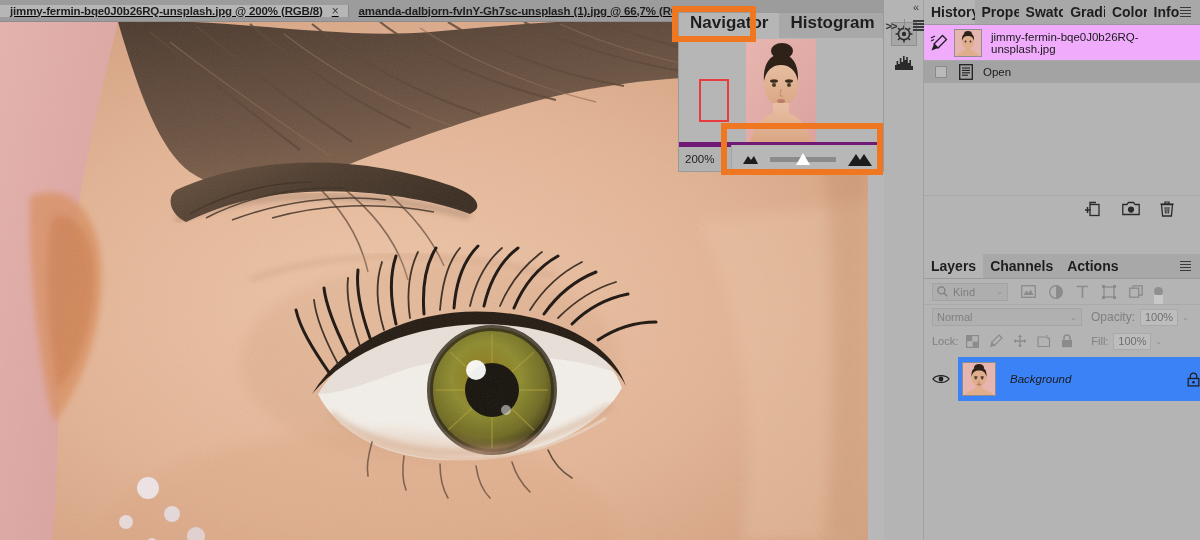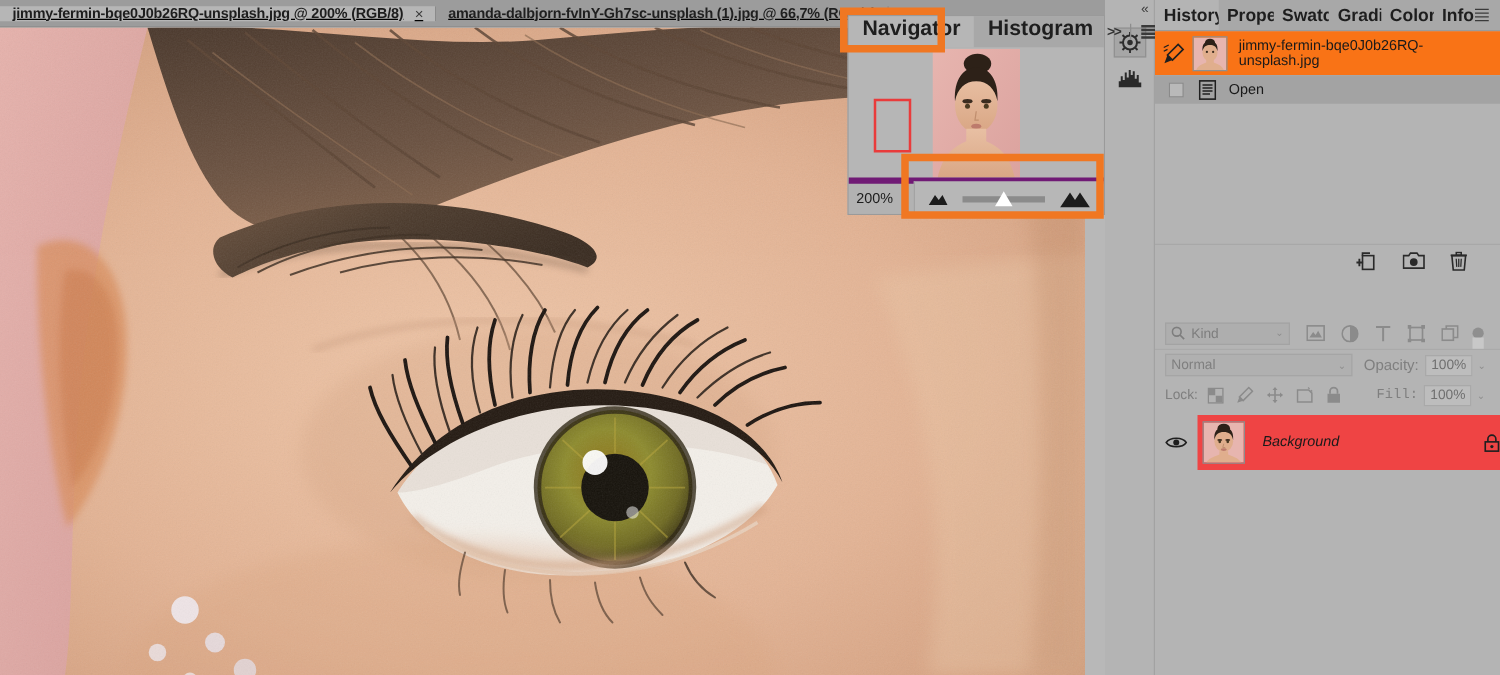--- a/index.html
+++ b/index.html
@@ -170,21 +170,21 @@
     display: flex; align-items: center; padding: 0 7px;
     font-size: 14px; font-weight: bold; color: #1e1e1e;
     overflow: hidden; white-space: nowrap;
   }
   .p-tab.active { background: #b4b4b4; }
   .p-tabrow-right { margin-left: auto; display: flex; align-items: center; padding-right: 9px; }
 
   .hist-body { background: #b4b4b4; height: 196px; position: relative; }
   .hist-source {
     display: flex; align-items: center; height: 36px;
-    padding-left: 6px; background: #f97316;
+    padding-left: 6px; background: #f0abfc;
     border-bottom: 1px solid #a7a7a7;
   }
   .hist-source .snap-thumb {
     width: 28px; height: 28px; margin: 0 9px 0 6px;
     border: 1px solid #8f8f8f;
   }
   .hist-label { font-size: 11.5px; color: #1a1a1a; }
   .hist-state {
     display: flex; align-items: center; height: 22px;
     padding-left: 6px; background: #a3a3a3;
@@ -205,21 +205,21 @@
 
   
   .layers-panel { position: absolute; left: 0; right: 0; top: 254px; bottom: 0; background: #b4b4b4; }
   .layer-filter-row {
     display: flex; align-items: center; height: 26px;
     padding: 0 8px; gap: 0;
     border-bottom: 1px solid #aaa;
   }
   .kind-select {
     display: flex; align-items: center; gap: 5px;
-    width: 100px; height: 18px;
+    width: 76px; height: 18px;
     background: #aeaeae; border: 1px solid #a3a3a3;
     padding: 0 4px; font-size: 11px; color: #7e7e7e;
   }
   .kind-select .caret { margin-left: auto; font-size: 8px; color: #8e8e8e; }
   .filter-icons { display: flex; align-items: center; gap: 13px; margin-left: 13px; }
   .filter-toggle {
     width: 9px; height: 9px; border-radius: 50%;
     background: #8f8f8f; margin-left: 11px; position: relative;
   }
   .filter-toggle::after {
@@ -238,30 +238,30 @@
   .blend-select .caret { margin-left: auto; font-size: 8px; color: #8e8e8e; }
   .op-label { font-size: 12px; color: #7f7f7f; margin-left: 9px; }
   .num-box {
     width: 38px; height: 17px; background: #bdbdbd; border: 1px solid #a9a9a9;
     font-size: 11px; color: #6f6f6f; display: flex; align-items: center;
     justify-content: center; margin-left: 5px;
   }
   .num-caret { font-size: 8px; color: #8e8e8e; margin-left: 4px; }
   .lock-label { font-size: 11px; color: #7f7f7f; margin-right: 8px; }
   .lock-icons { display: flex; align-items: center; gap: 10px; }
-  .fill-label { font-size: 11px; color: #7f7f7f; margin-left: 28px; font-family: Liberation Mono, monospace; }
+  .fill-label { font-size: 11px; color: #7f7f7f; margin-left: 18px; }
 
   .layer-list { margin-top: 4px; }
   .layer-row {
     display: flex; align-items: center; height: 44px;
     background: #b4b4b4;
   }
   .layer-eye { width: 34px; display: flex; justify-content: center; }
   .layer-sel {
-    flex: 1; height: 44px; background: #ef4444;
+    flex: 1; height: 44px; background: #3b82f6;
     display: flex; align-items: center; padding-right: 0;
   }
   .layer-thumb {
     width: 34px; height: 34px; margin: 0 14px 0 4px;
     border: 1px solid #8d8d8d;
   }
   .layer-name { font-size: 11.5px; font-style: italic; color: #1a1a1a; }
   .layer-lock { margin-left: auto; }
 
   .panel-divider { height: 4px; background: #b4b4b4; }
@@ -650,20 +650,39 @@
                 <path d="M9 6 L8.6 12.5"></path>
               </g>
           </svg>
         </span>
       </div>
     </div>
 
     <div class="panel-divider"></div>
 
     <div class="layers-panel">
+      <div class="panel-tabrow">
+        <div class="p-tab active">
+          <span>Layers</span>
+        </div>
+        <div class="p-tab">
+          <span>Channels</span>
+        </div>
+        <div class="p-tab">
+          <span>Actions</span>
+        </div>
+        <div class="p-tabrow-right">
+          <span class="hamb">
+              <i></i>
+              <i></i>
+              <i></i>
+              <i></i>
+            </span>
+        </div>
+      </div>
 
       <div class="layer-filter-row">
         <div class="kind-select">
           <span>
             <svg width="11" height="11" viewBox="0 0 11 11">
               <circle cx="4.4" cy="4.4" r="3.5" fill="none" stroke="#7e7e7e" stroke-width="1.3"></circle>
               <path d="M7 7 L10.3 10.3" stroke="#7e7e7e" stroke-width="1.4"></path>
             </svg>
           </span>
           <span>Kind</span>

